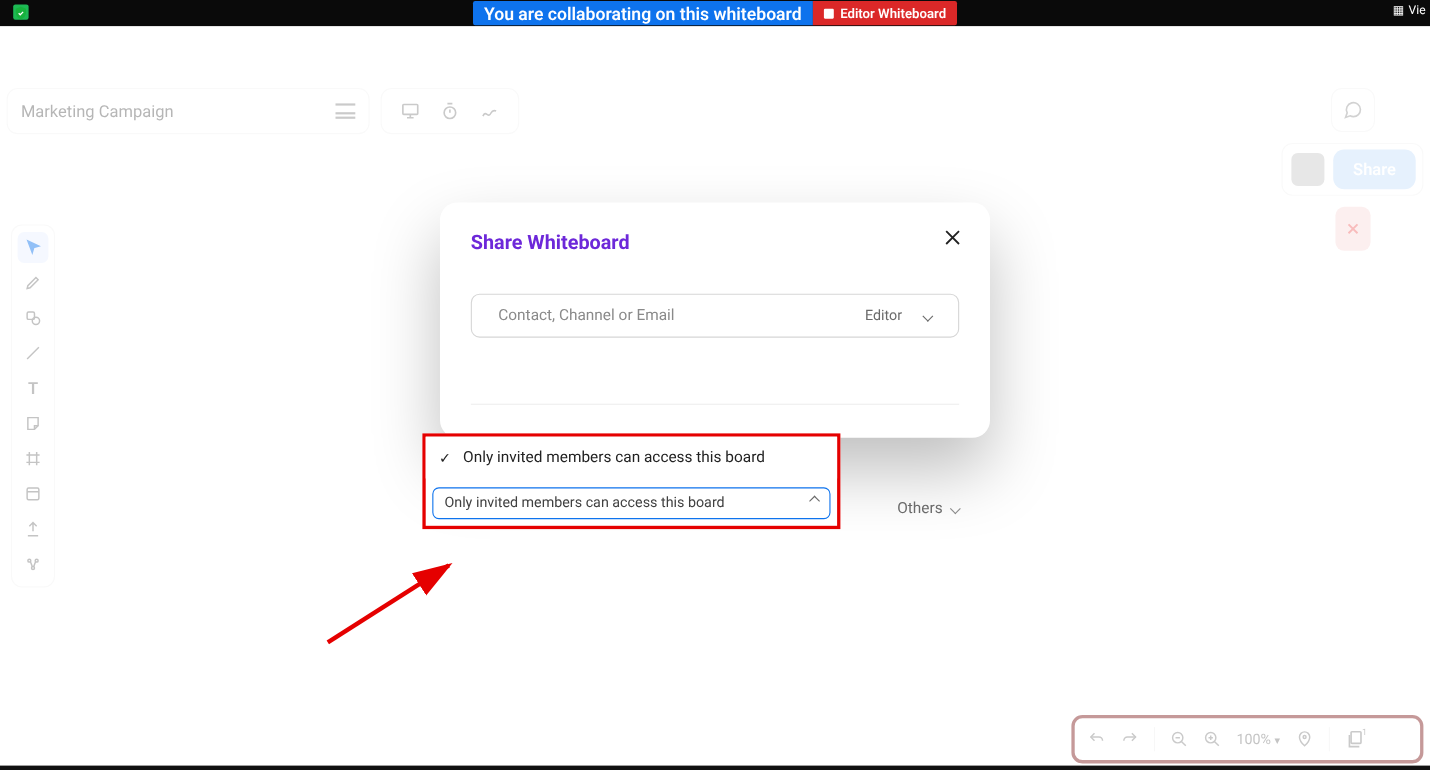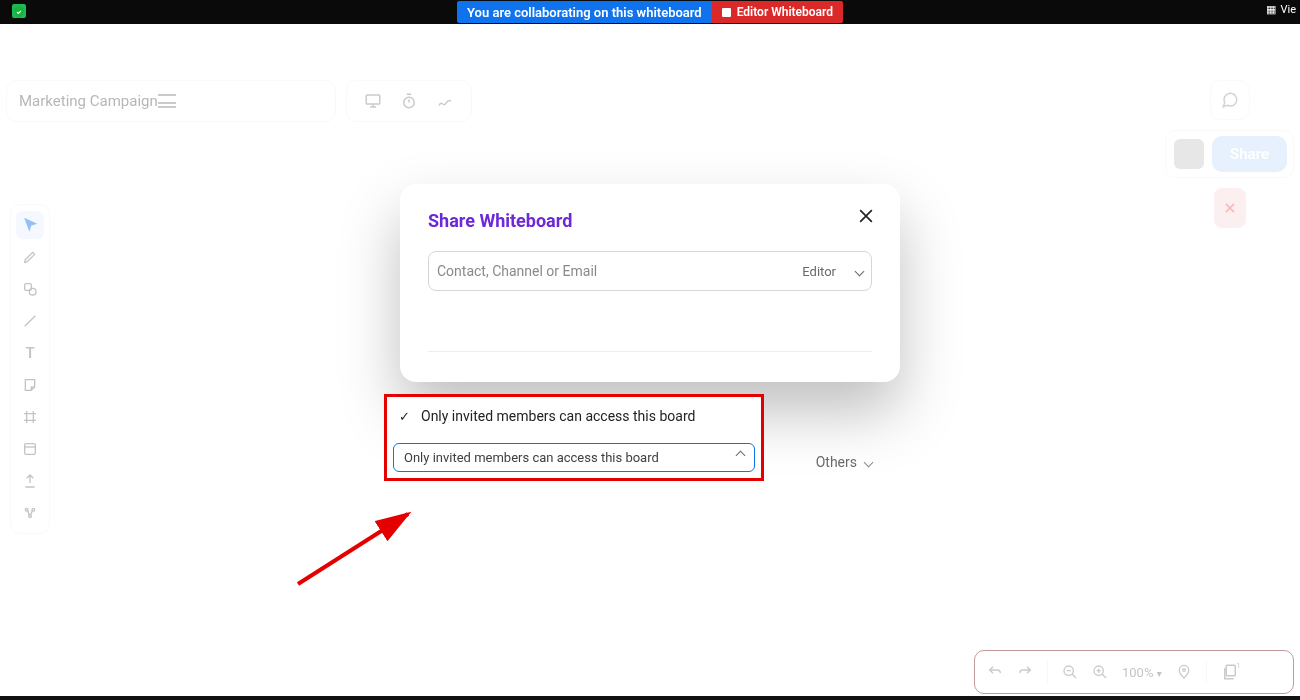--- a/index.html
+++ b/index.html
@@ -1,59 +1,59 @@
 <!DOCTYPE html>
 <html><head>
 <meta charset="utf-8">
 <style>
   * { box-sizing: border-box; margin: 0; padding: 0; font-family: -apple-system, BlinkMacSystemFont, "Segoe UI", Roboto, Arial, sans-serif; }
   html, body { width: 1300px; height: 700px; overflow: hidden; background:#fff; }
   .topbar { background:#0a0a0a; height:24px; width:100%; display:flex; align-items:center; justify-content:center; position:relative; color:#fff; }
   .topbar-right { position:absolute; right:4px; top:3px; font-size:11px; color:#fff; display:flex; align-items:center; gap:4px;}
   .banner-wrap { display:flex; height:22px; }
-  .banner-blue { background:#0e73ed; color:#fff; font-size:13px; font-weight:600; padding:3px 10px; display:flex; align-items:center; border-radius:2px 0 0 2px;text-align:center; }
+  .banner-blue { background:#0e73ed; color:#fff; font-size:16px; font-weight:600; padding:3px 10px; display:flex; align-items:center; border-radius:2px 0 0 2px;text-align:center; }
   .banner-red { background:#db2828; color:#fff; font-size:12px; font-weight:600; padding:3px 10px; display:flex; align-items:center; gap:6px; border-radius:0 2px 2px 0;}
   .banner-red .sq { width:9px;height:9px;background:#fff;border-radius:1px;}
   .shield { position:absolute; left:12px; top:4px; width:14px;height:14px; background:#1db954; border-radius:2px; transform:rotate(0deg); }
   .shield svg { width:14px;height:14px;}
   
   .canvas-area { position:relative; width:100%; height:calc(700px - 24px); background:#fff; }
   .fade-overlay { position:absolute; inset:0; background:rgba(255,255,255,0.55); pointer-events:none; }
 
   
-  .title-pill { position:absolute; top:56px; left:6px; width:330px; height:42px; border:1px solid #f2f2f2; border-radius:10px; display:flex; align-items:center; padding:0 12px; font-size:15px; color:#5d5d5d; }
+  .title-pill { position:absolute; top:56px; left:6px; width:330px; height:42px; border:1px solid #f2f2f2; border-radius:10px; display:flex; align-items:center; padding:0 12px; justify-content:space-between; font-size:15px; color:#5d5d5d; }
   .title-pill .menu-lines { width:18px;height:14px; border-top:2px solid #8a8a8a; border-bottom:2px solid #8a8a8a; position:relative;}
   .title-pill .menu-lines:after{content:"";position:absolute;left:0;right:0;top:6px;height:2px;background:#8a8a8a;}
   .mid-pill { position:absolute; top:56px; left:346px; width:126px; height:42px; border:1px solid #f2f2f2; border-radius:10px; display:flex; align-items:center; justify-content:space-around; padding:0 8px; color:#8a8a8a;}
   .mid-pill .ic{width:20px;height:20px;display:flex;align-items:center;justify-content:center;}
   
   .right-block { position:absolute; top:56px; right:6px; display:flex; align-items:center; gap:10px;flex-direction:column; }
   .comment-box{ width:40px;height:40px;border:1px solid #f2f2f2;border-radius:10px;display:flex;align-items:center;justify-content:center;color:#9c9c9c;}
   .avatar { width:30px;height:30px;border-radius:6px;background:#c9c9c9;}
   .share-btn{ background:#c7e0fb; color:#fff; font-weight:600; font-size:15px; padding:9px 18px; border-radius:10px;}
   .close-btn{ background:#f9dcdc; width:32px;height:40px; border-radius:8px; display:flex;align-items:center;justify-content:center;color:#f06a6a; font-weight:700;}
 
   
   .toolbar { position:absolute; left:10px; top:180px; width:40px; background:#fff; border:1px solid #f2f2f2; border-radius:10px; display:flex; flex-direction:column; align-items:center; padding:6px 0; gap:4px;}
   .tool { width:28px;height:28px; border-radius:6px; display:flex;align-items:center;justify-content:center; color:#7c7c7c; font-size:15px; position:relative;}
   .tool.active{ background:#e8f0fe; color:#0e73ed;}
   .tool svg { width:16px;height:16px; stroke:currentColor; fill:none; stroke-width:2; }
 
   
-  .bottombar { position:absolute; bottom:6px; right:6px; height:44px; min-width:320px; border:1px solid #7f1d1d; border-radius:10px; background:#fff; display:flex; align-items:center; padding:0 12px; gap:14px; color:#7c7c7c; font-size:13px;}
+  .bottombar { position:absolute; bottom:6px; right:6px; height:44px; min-width:320px; border:3px solid #7f1d1d; border-radius:10px; background:#fff; display:flex; align-items:center; padding:0 12px; gap:14px; color:#7c7c7c; font-size:13px;}
   .bottombar .sep{width:1px;height:22px;background:#eee;}
   .bottombar .ic{display:flex;align-items:center;justify-content:center;}
 
   
   .backdrop{ position:absolute; inset:0; display:flex; align-items:flex-start; justify-content:center; }
   .modal { margin-top:160px; width:500px; background:#fff; border-radius:16px; box-shadow:0 30px 60px rgba(0,0,0,0.25); padding:26px 28px 30px 28px; position:relative; }
   .modal h2 { font-size:18px; font-weight:700; color:#6d28d9; }
   .modal .close-x{ position:absolute; right:24px; top:22px; cursor:pointer; color:#222; }
   .modal .close-x svg{width:20px;height:20px;stroke:#222;stroke-width:2;}
-  .search-row{ margin-top:20px; height:40px; border:1px solid #d6d6d6; border-radius:8px; display:flex; align-items:center; padding:0 8px; justify-content:space-between; color:#848484; font-size:14px;}
+  .search-row{ margin-top:36px; height:40px; border:1px solid #d6d6d6; border-radius:8px; display:flex; align-items:center; padding:0 24px; justify-content:space-between; color:#848484; font-size:14px;}
   .search-row .role{display:flex;align-items:center;gap:20px;color:#6a6a6a;font-size:13px;}
   .modal hr{border:none;border-top:1px solid #eee;margin:60px 0 0 0;}
   .others-row{ position:absolute; right:28px; top:270px; display:flex;align-items:center;gap:8px;color:#6a6a6a; font-size:14px;}
   
   .dropdown-open { position:absolute; left:-16px; top:210px; width:380px; border:3px solid #e50000; background:#fff; }
   .dd-list{ background:#fff; }
   .dd-item{ padding:11px 18px 11px 34px; font-size:14px; color:#222; cursor:pointer; position:relative;}
   .dd-item .check{position:absolute;left:12px;top:12px;font-size:13px;}
   .dd-select{ margin:8px 6px 6px 6px; border:1.5px solid #0e73ed; border-radius:6px; padding:6px 30px 6px 10px; font-size:13px; color:#404040; display:flex; align-items:center; justify-content:space-between; position:relative;}
   .dd-select .chev{position:absolute;right:10px;top:8px;color:#6a6a6a;}

